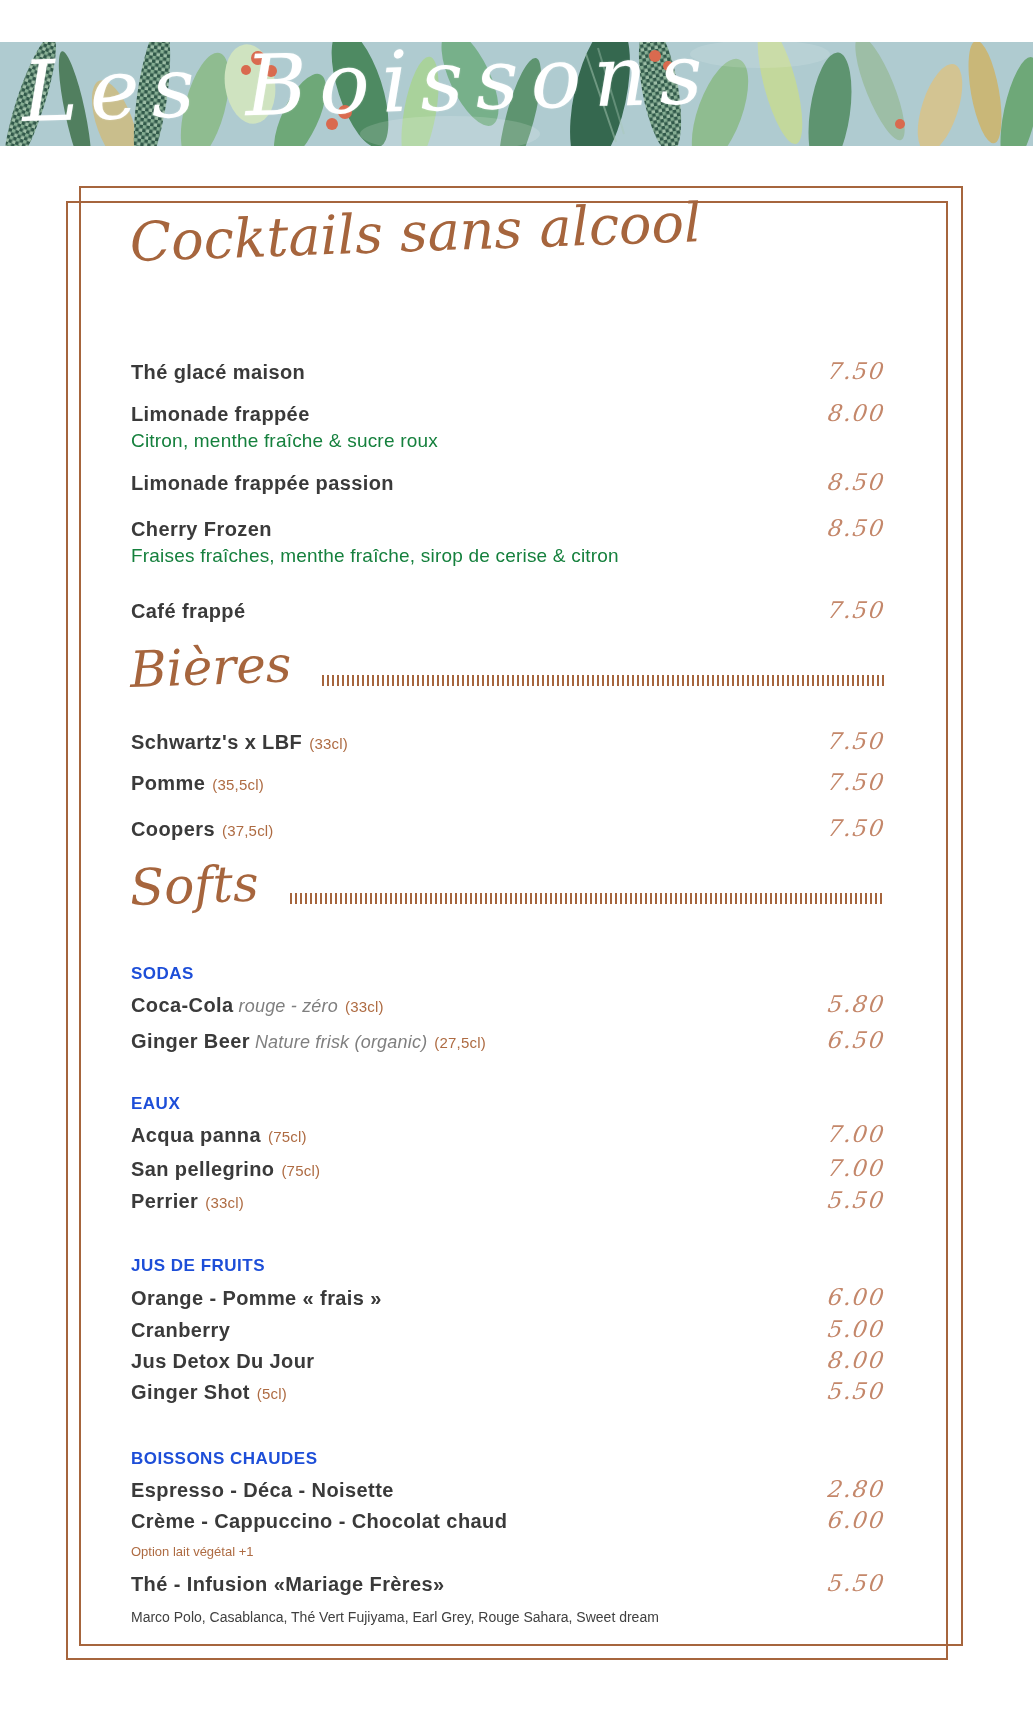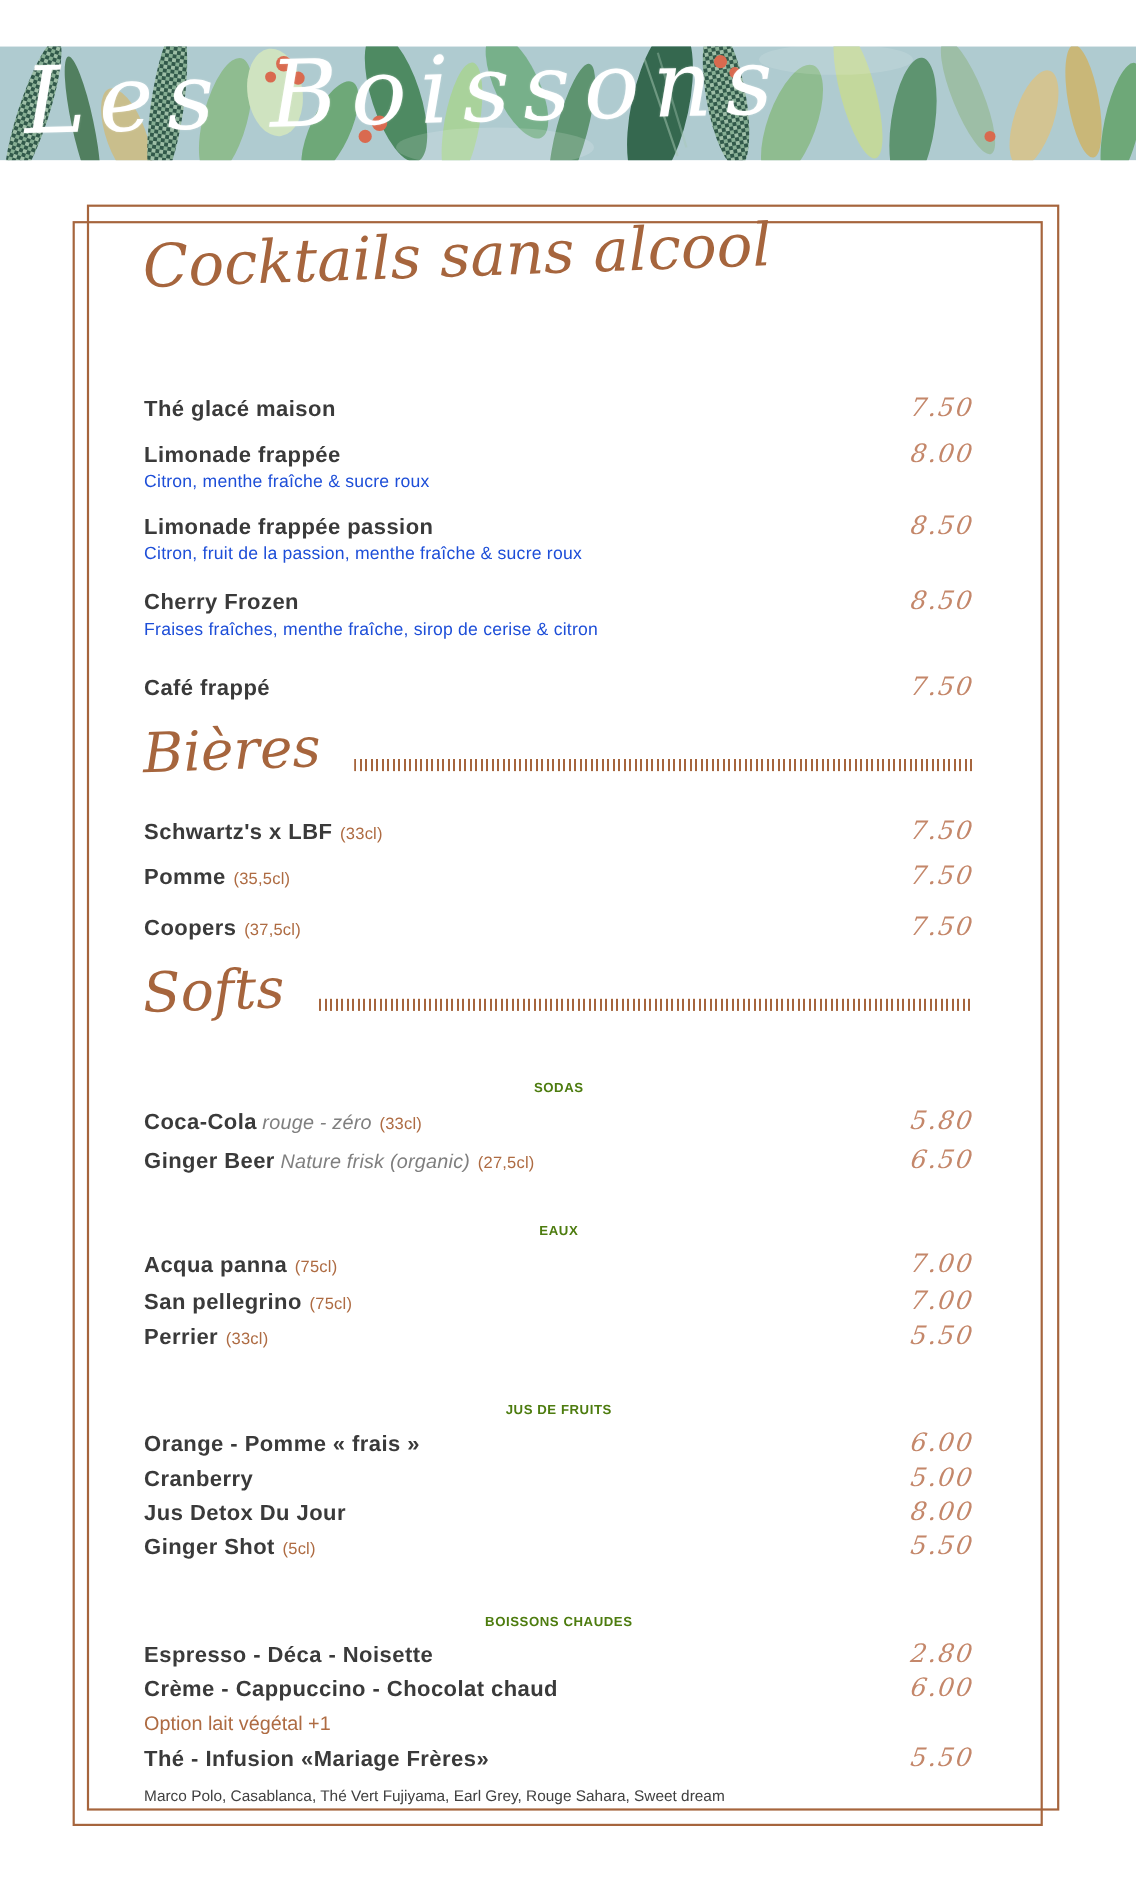--- a/index.html
+++ b/index.html
@@ -34,28 +34,28 @@
   .head-row { display:flex; align-items:flex-end; }
   .head-row .script-h { font-size:50px; line-height:1.2; transform:rotate(-2deg); transform-origin:left bottom; }
   .rule {
     flex:1; height:11px; margin:0 0 14px 30px;
     background:repeating-linear-gradient(90deg,#A6653D 0 2px,transparent 2px 5px);
   }
   .item .row { display:flex; justify-content:space-between; align-items:baseline; }
   .name { font-size:20px; line-height:23px; font-weight:bold; color:#3a3a3a; letter-spacing:0.4px;text-align:center; }
   .variant { font-size:18px; font-weight:normal; color:#7f7f7f; letter-spacing:0.2px; margin-left:5px;font-style:italic; }
   .size { font-size:15px; font-weight:normal; color:#AE6B42; margin-left:7px; letter-spacing:0.2px; }
-  .desc { font-size:16px; color:#1d4ed8; line-height:1.25; margin-top:3px; letter-spacing:0.2px; }
+  .desc { font-size:19px; color:#15803d; line-height:1.25; margin-top:3px; letter-spacing:0.2px; }
   .price {
     font-family:"DejaVu Serif", serif; font-style:italic; font-weight:normal;
     font-size:23px; color:#C4876A; letter-spacing:1.5px; white-space:nowrap;
     display:inline-block; transform:skewX(-8deg);
   }
-  .group-title { font-size:12px; line-height:20px; font-weight:bold; color:#4d7c0f; letter-spacing:0.5px;text-align:center; }
-  .note { font-size:18px; line-height:18px; color:#AE6B42; }
+  .group-title { font-size:17px; line-height:20px; font-weight:bold; color:#1d4ed8; letter-spacing:0.5px; }
+  .note { font-size:13px; line-height:18px; color:#AE6B42; }
   .footnote { font-size:14px; line-height:19px; color:#404040; }
   
   .mt5{margin-top:5px}.mt6{margin-top:6px}.mt7{margin-top:7px}.mt8{margin-top:8px}
   .mt9{margin-top:9px}.mt10{margin-top:10px}.mt12{margin-top:12px}.mt14{margin-top:14px}
   .mt16{margin-top:16px}.mt17{margin-top:17px}.mt19{margin-top:19px}.mt20{margin-top:20px}
   .mt22{margin-top:16px}.mt28{margin-top:28px}.mt29{margin-top:29px}.mt40{margin-top:40px}
   .mt42{margin-top:42px}.mt44{margin-top:44px}.mt46{margin-top:46px}.mt84{margin-top:84px}
 </style>
 </head>
 <body>
@@ -126,21 +126,20 @@
         <span class="name">Limonade frappée</span>
         <span class="price">8.00</span>
       </div>
       <div class="desc">Citron, menthe fraîche &amp; sucre roux</div>
     </div>
     <div class="item mt16">
       <div class="row">
         <span class="name">Limonade frappée passion</span>
         <span class="price">8.50</span>
       </div>
-      <div class="desc">Citron, fruit de la passion, menthe fraîche &amp; sucre roux</div>
     </div>
     <div class="item mt20">
       <div class="row">
         <span class="name">Cherry Frozen</span>
         <span class="price">8.50</span>
       </div>
       <div class="desc">Fraises fraîches, menthe fraîche, sirop de cerise &amp; citron</div>
     </div>
     <div class="item mt29">
       <div class="row">

